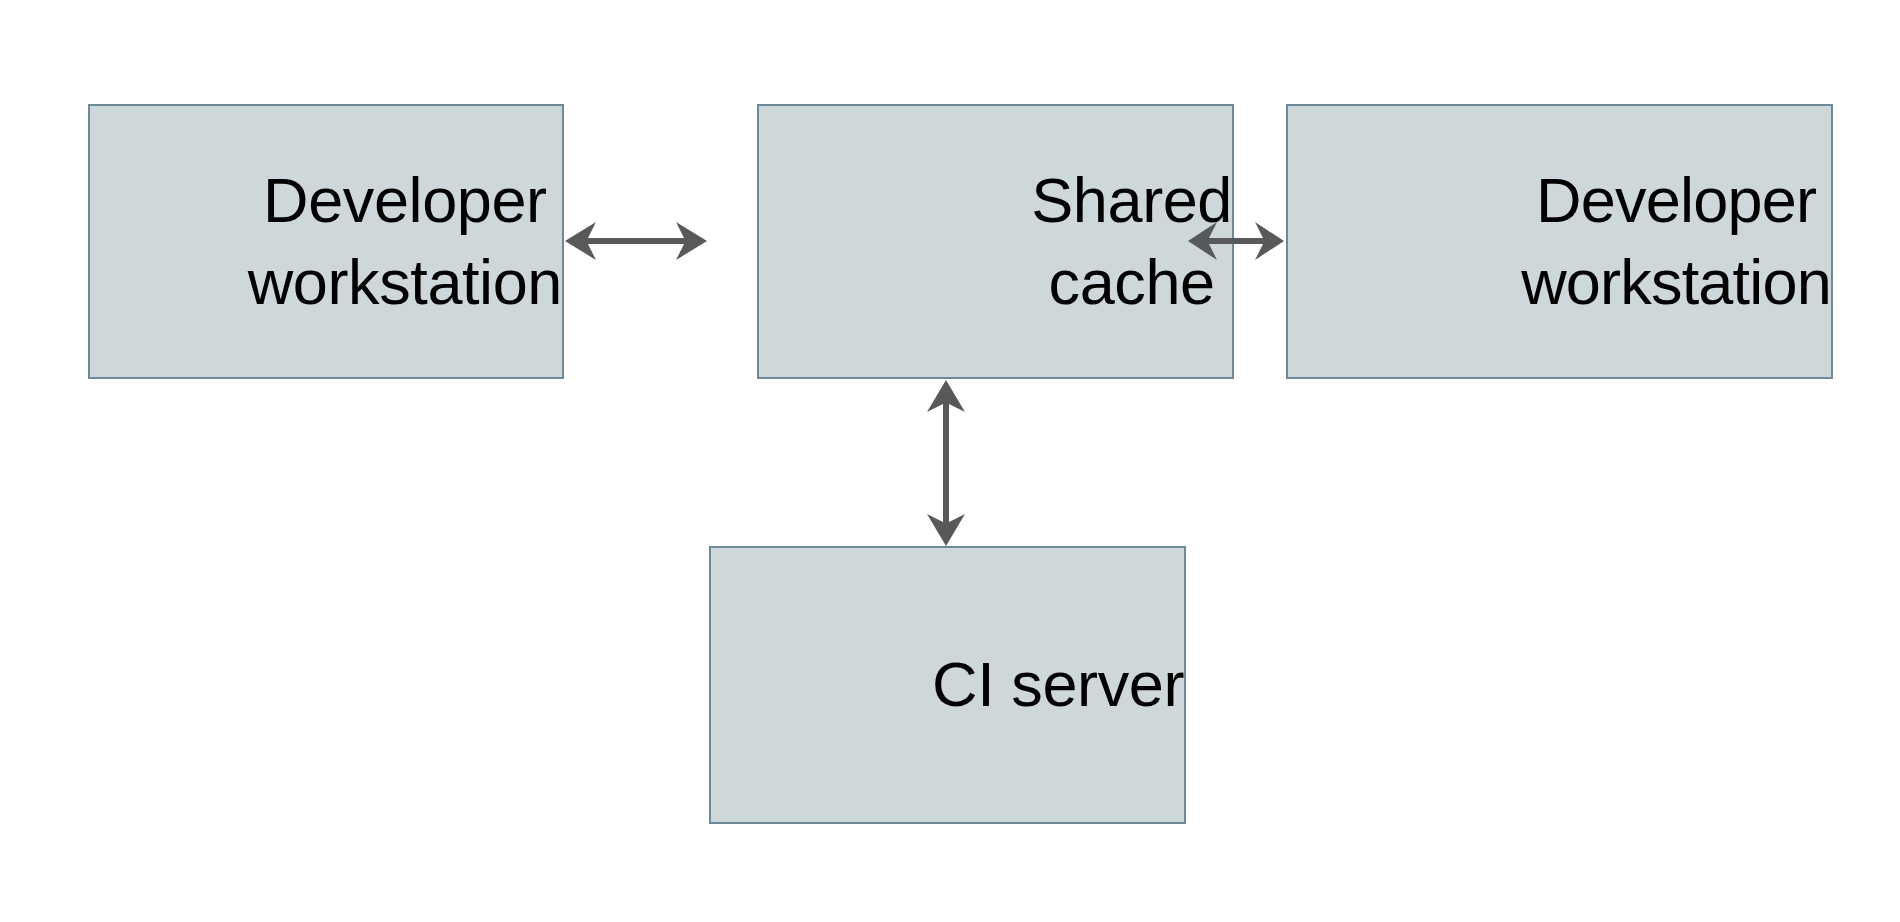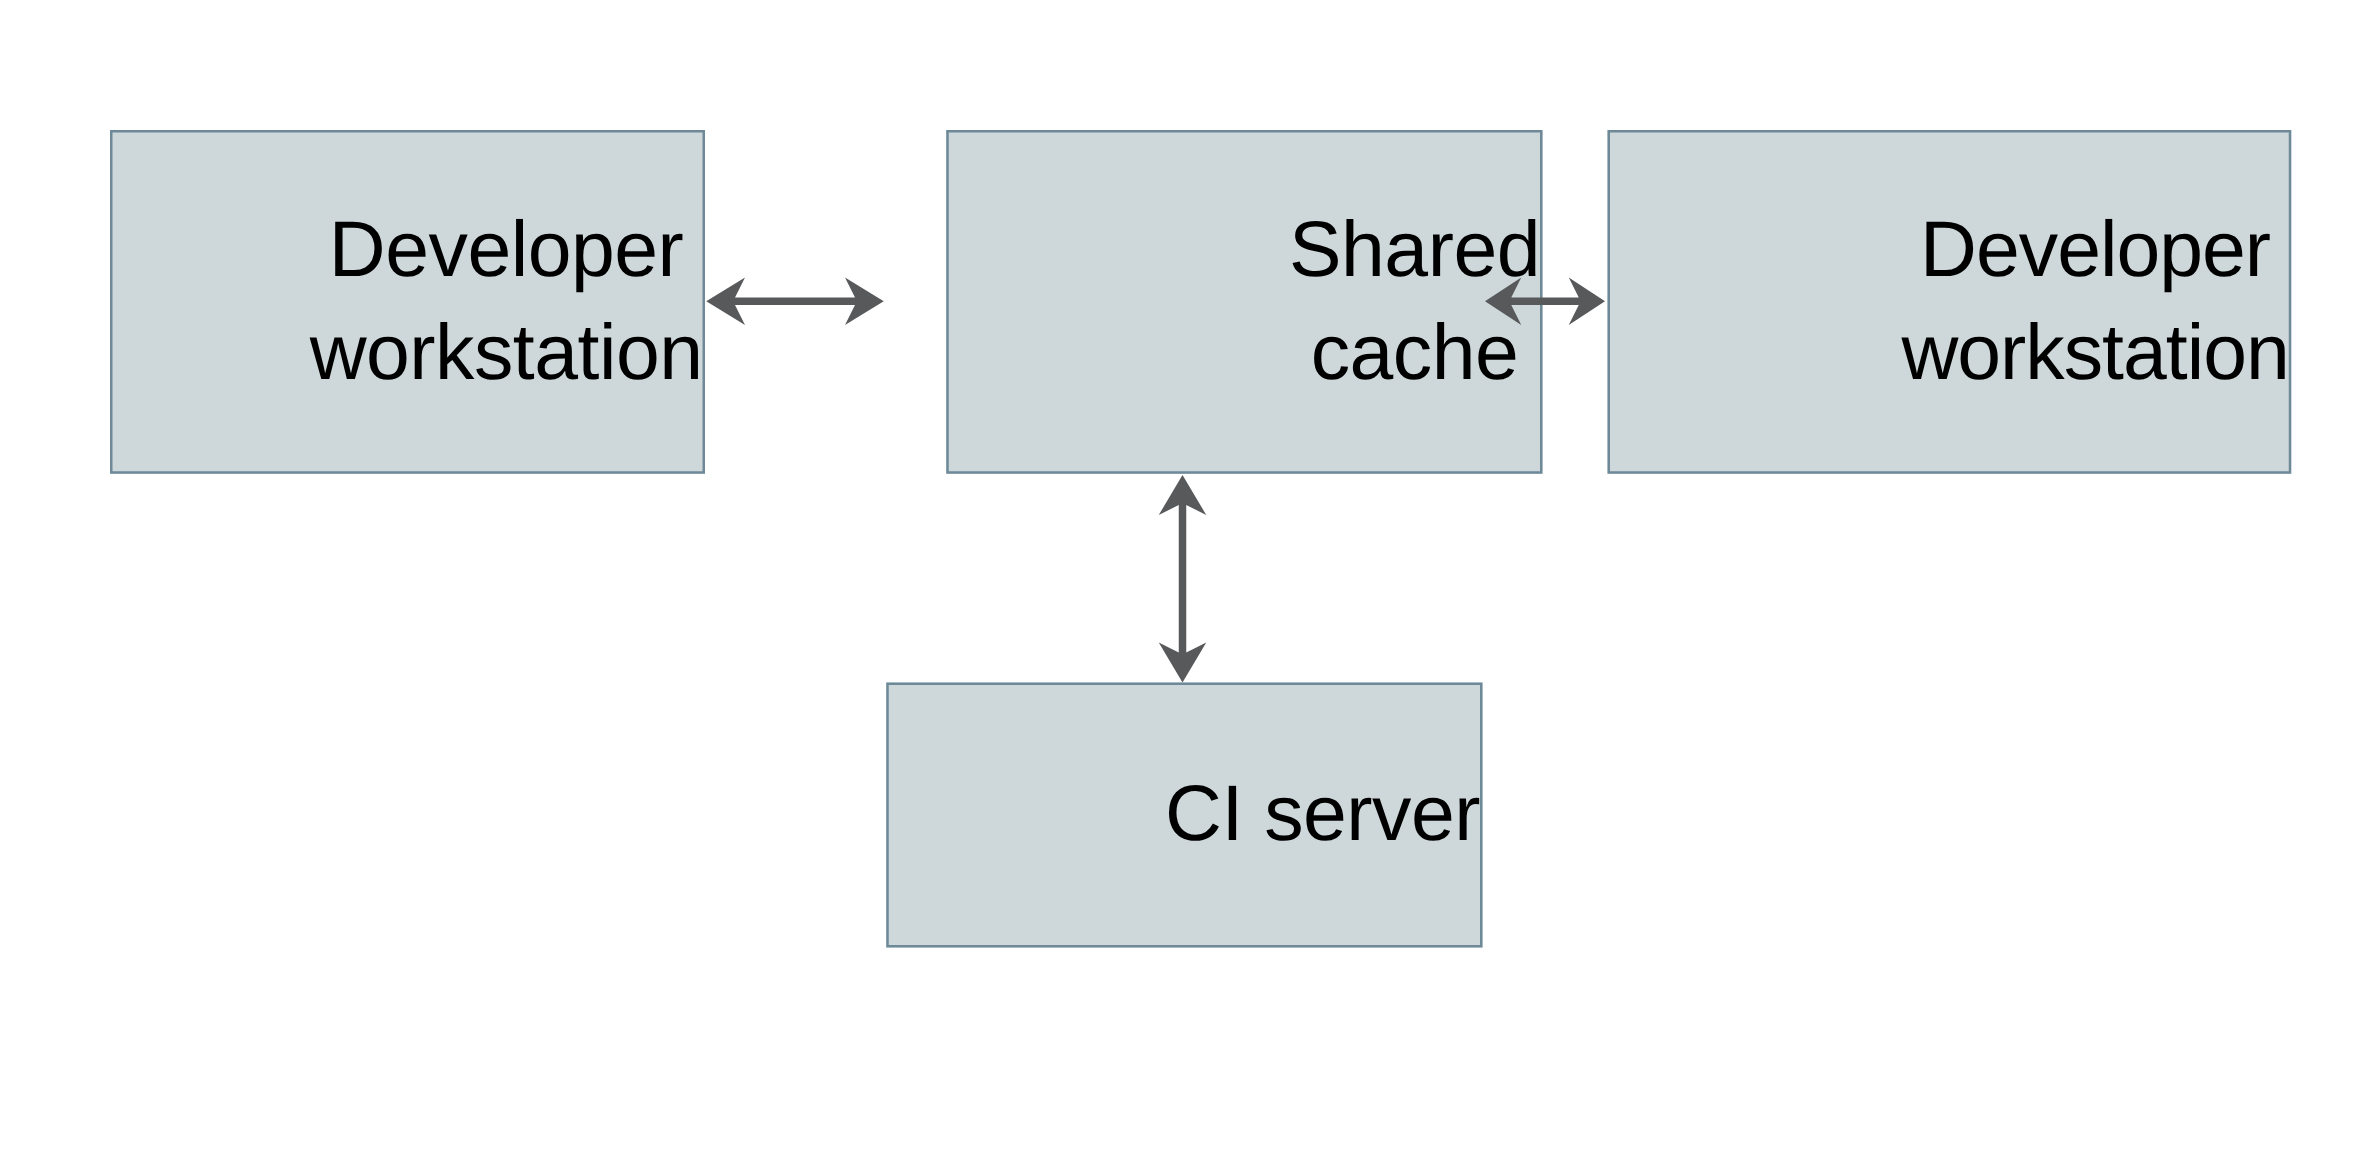--- a/index.html
+++ b/index.html
@@ -36,21 +36,21 @@
     line-height: 1.30;
     color: #000000;
     white-space: pre-line;
     letter-spacing: -0.4px;
     font-weight: 400;
   }
 
   #node-dev-left  { left: 88px;   top: 104px; width: 476px; height: 275px; }
   #node-cache     { left: 709px;  top: 104px; width: 477px; height: 275px; margin-left: 48px; }
   #node-dev-right { left: 1286px; top: 104px; width: 547px; height: 275px; }
-  #node-ci        { left: 709px;  top: 546px; width: 477px; height: 212px; }
+  #node-ci        { left: 709px;  top: 546px; width: 477px; height: 278px; }
 
   #node-dev-right .node-label { font-size: 63px; letter-spacing: -0.8px; }
 
   
   .edge {
     position: absolute;
     overflow: visible;
   }
   #edge-left-cache  { left: 560px;  top: 205px; width: 152px; height: 72px; }
   #edge-cache-right { left: 1183px; top: 205px; width: 106px; height: 72px; }

